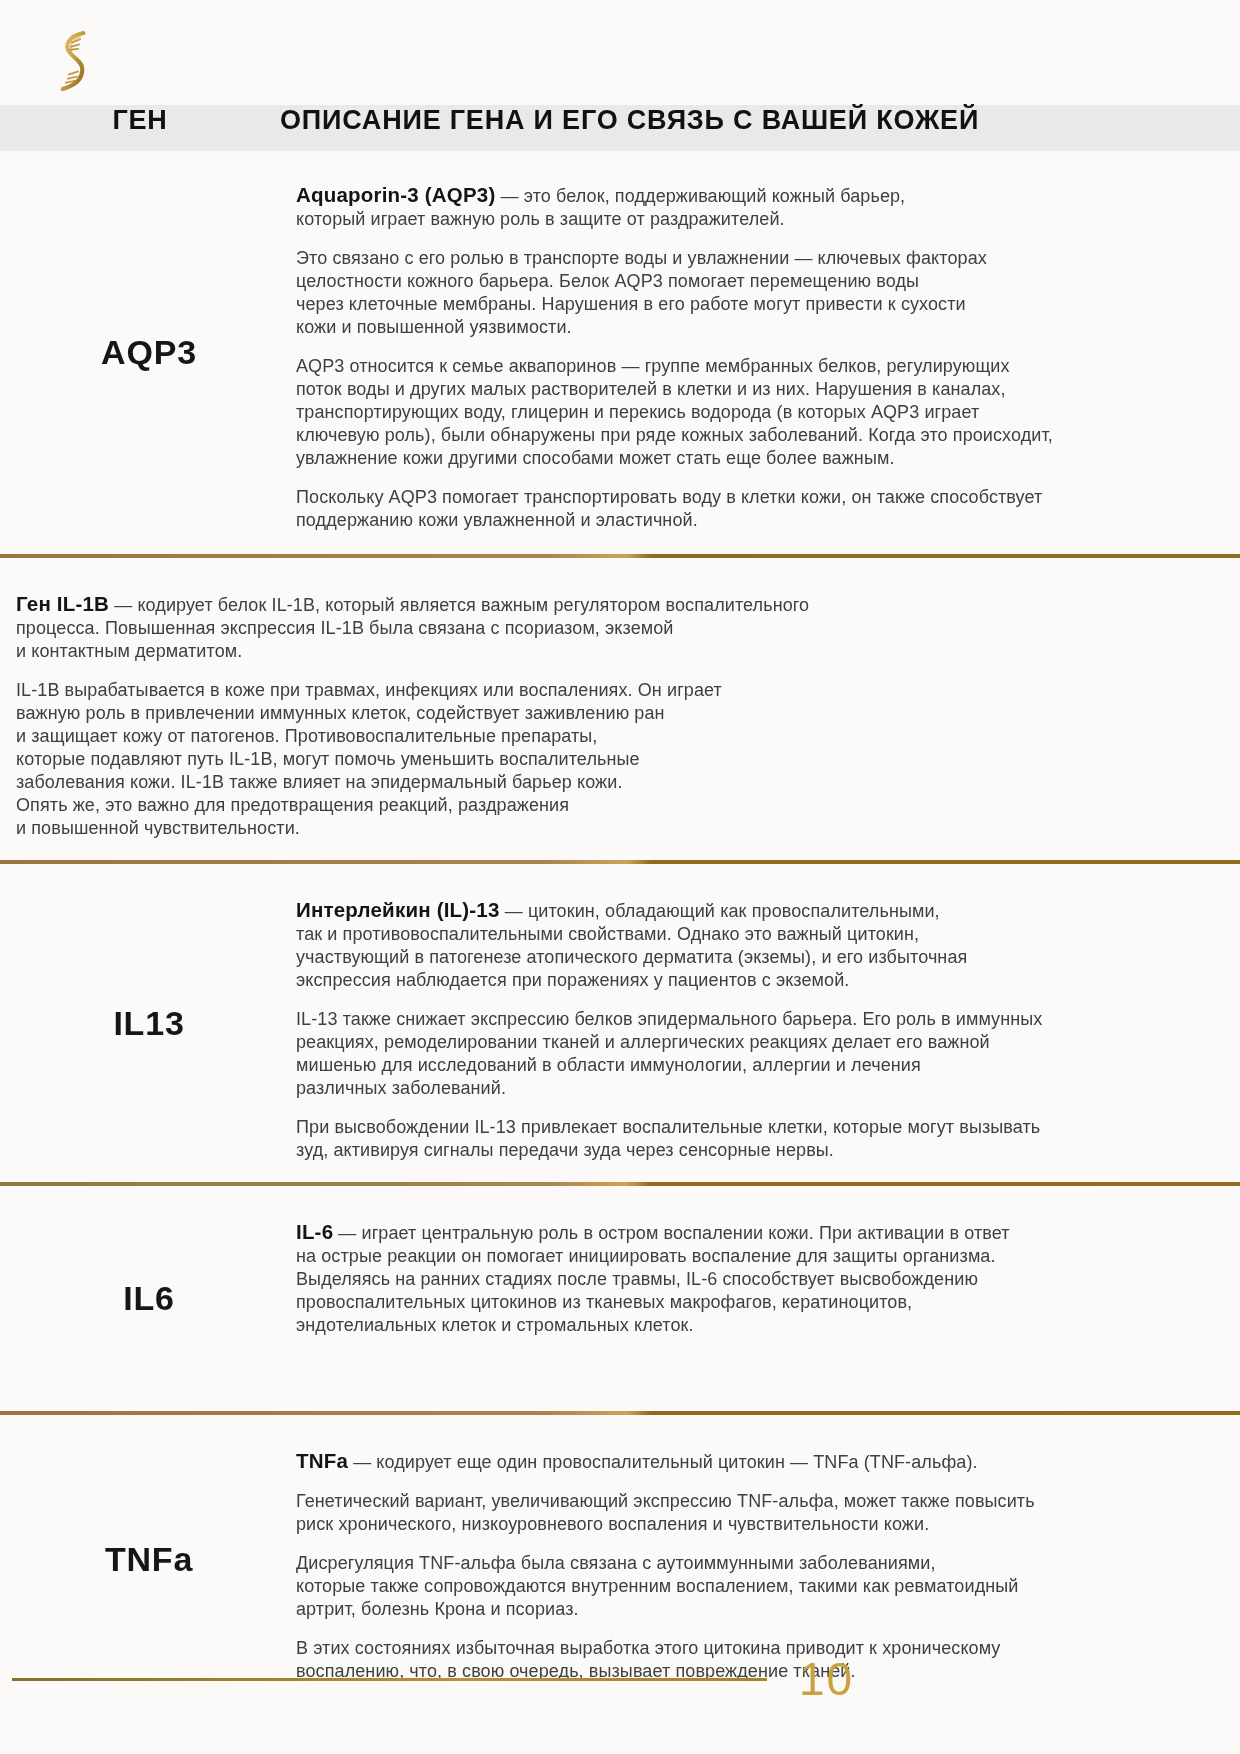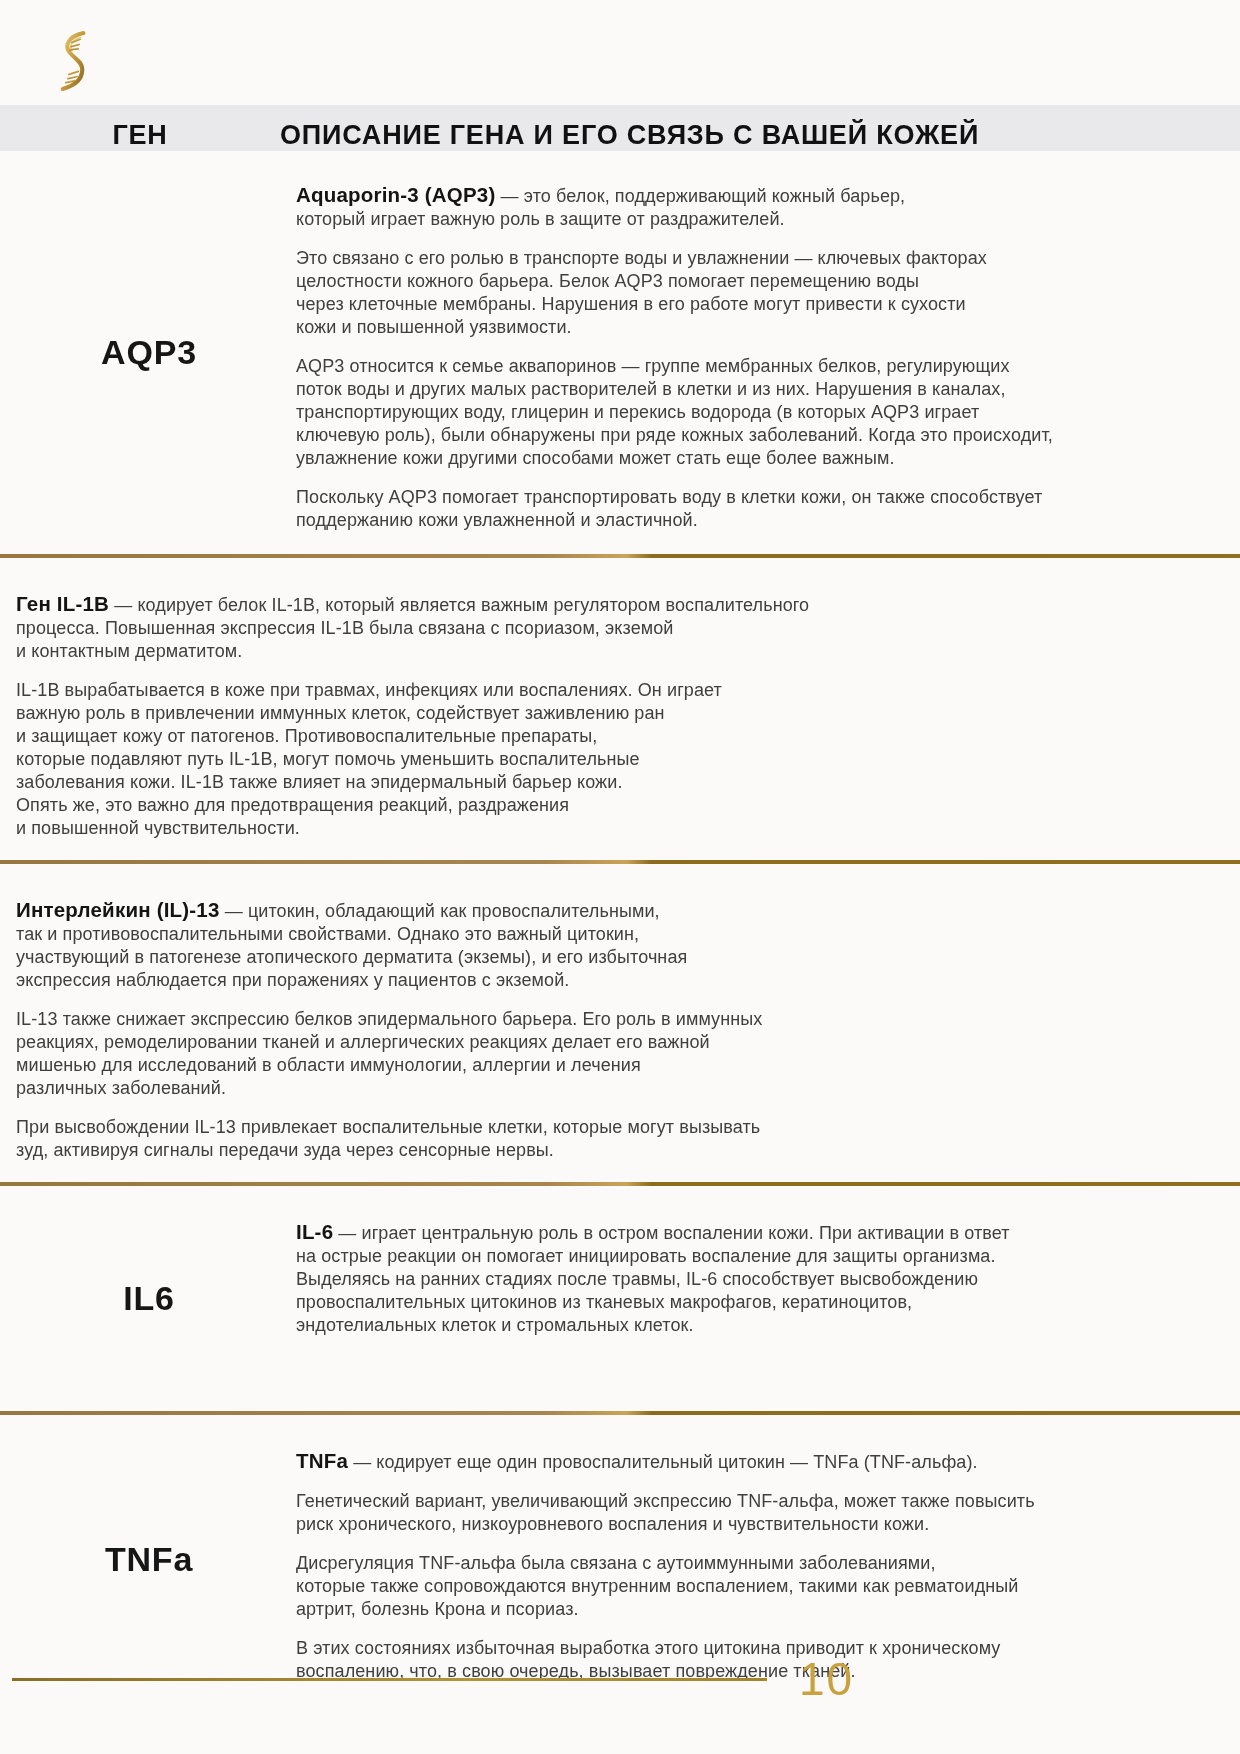--- a/index.html
+++ b/index.html
@@ -15,21 +15,21 @@
   }
   .logo {
     position:absolute; left:54px; top:30px;
     width:38px; height:62px;
   }
   .band {
     margin-top:105px;
     height:46px;
     background:#e9e8ea;
     display:flex;
-    align-items:flex-end;
+    align-items:flex-start;
   }
   .band .gene-col {
     width:280px;
     display:flex; align-items:center; justify-content:center;
   }
   .band .desc-col {
     flex:1;
     display:flex; align-items:center;
   }
   .band-label {
@@ -168,20 +168,23 @@
 которые подавляют путь IL-1B, могут помочь уменьшить воспалительные
 заболевания кожи. IL-1B также влияет на эпидермальный барьер кожи.
 Опять же, это важно для предотвращения реакций, раздражения
 и повышенной чувствительности.</span></p>
     </div>
   </div>
 
   <div class="divider"></div>
 
   <div class="row row-il13">
+    <div class="gene-cell">
+      <span class="gene-name">IL13</span>
+    </div>
     <div class="text-cell">
       <p class="para"><b class="lead">Интерлейкин (IL)-13</b><span> — цитокин, обладающий как провоспалительными,
 так и противовоспалительными свойствами. Однако это важный цитокин,
 участвующий в патогенезе атопического дерматита (экземы), и его избыточная
 экспрессия наблюдается при поражениях у пациентов с экземой.</span></p>
       <p class="para"><span>IL-13 также снижает экспрессию белков эпидермального барьера. Его роль в иммунных
 реакциях, ремоделировании тканей и аллергических реакциях делает его важной
 мишенью для исследований в области иммунологии, аллергии и лечения
 различных заболеваний.</span></p>
       <p class="para"><span>При высвобождении IL-13 привлекает воспалительные клетки, которые могут вызывать

